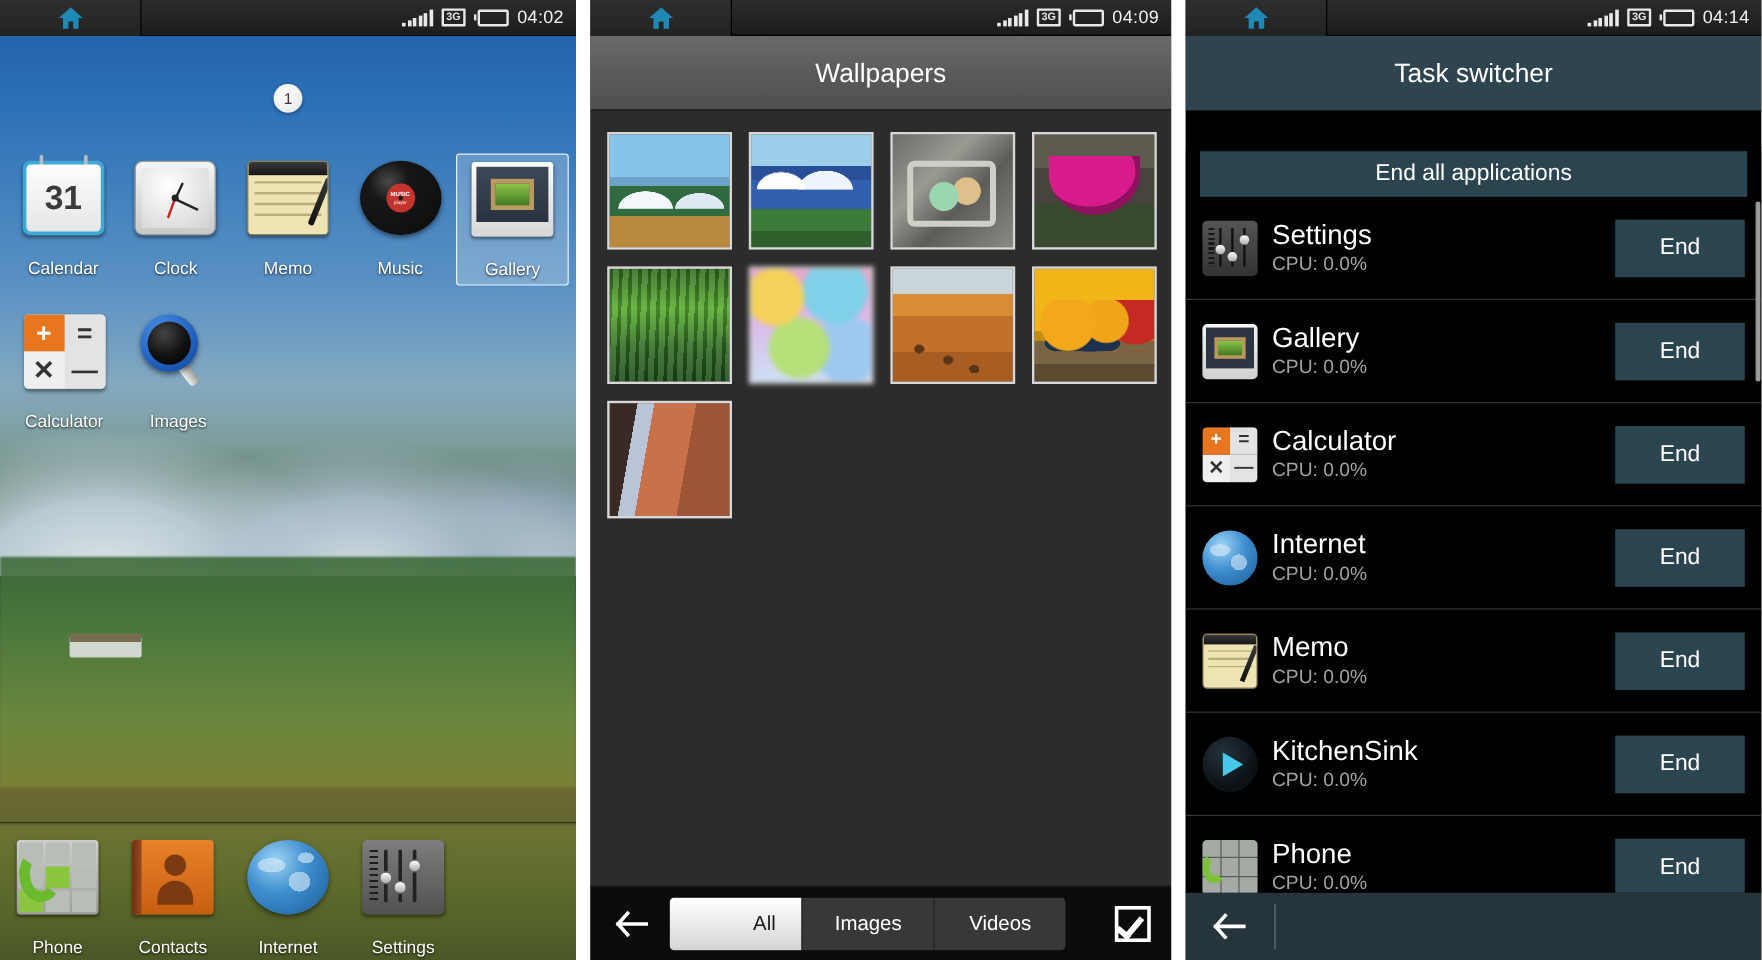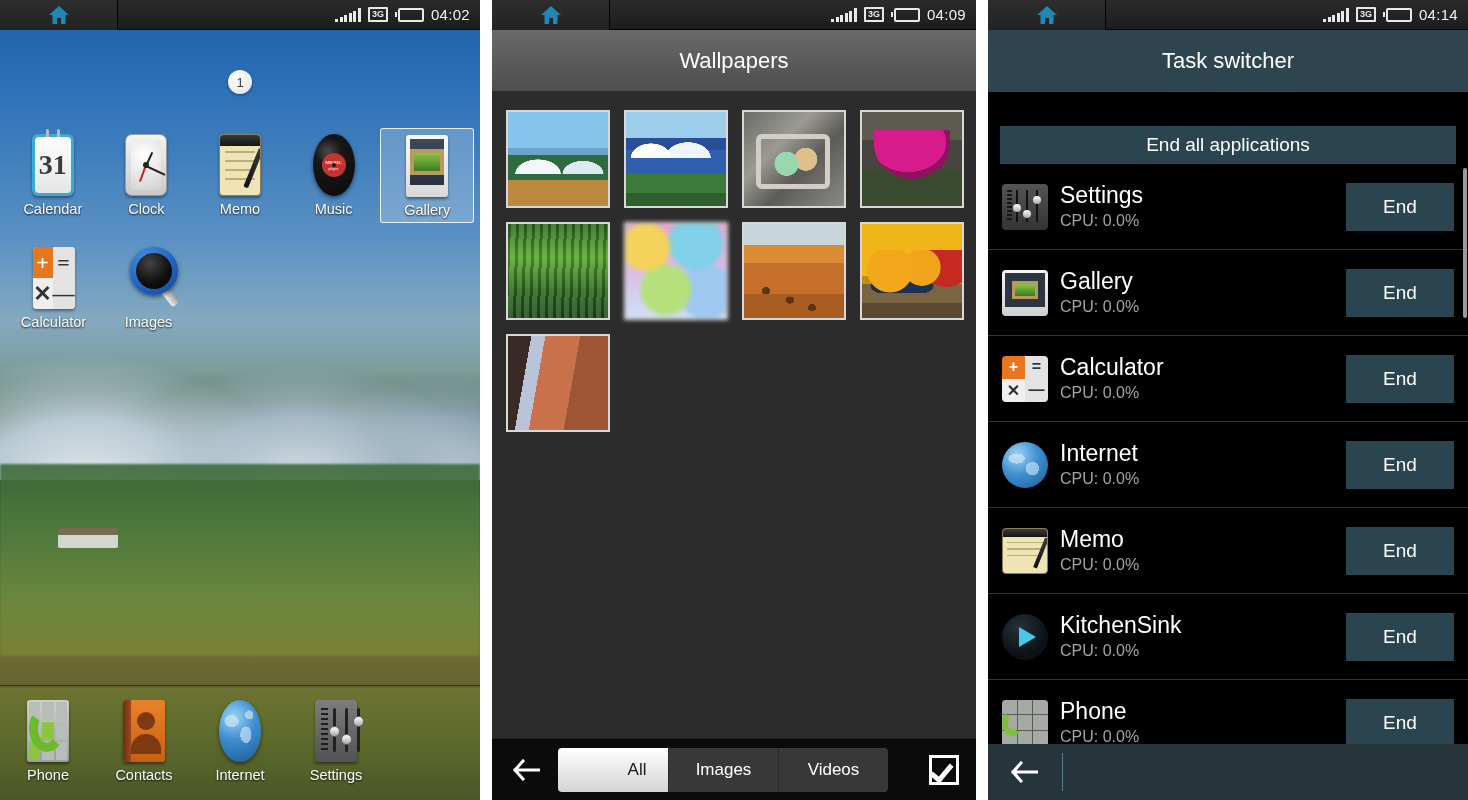--- a/index.html
+++ b/index.html
@@ -94,25 +94,25 @@
   .app-cell {
     width:95px; display:flex; flex-direction:column; align-items:center;
     padding-top:6px; padding-bottom:4px;
   }
   .app-cell.selected {
     background: rgba(255,255,255,.22);
     border:1px solid rgba(255,255,255,.85);
     border-radius:3px;
   }
   .app-label {
-    color:#fff; font-size:14.5px; margin-top:5px;
+    color:#fff; font-size:14.5px; margin-top:20px;
     text-shadow: 0 1px 2px rgba(0,0,0,.85);
     white-space:nowrap;
   }
-  .ico { width:42px; height:62px; position:relative; border-radius:5px;font-family:Liberation Serif, serif; }
+  .ico { width:68px; height:62px; position:relative; border-radius:5px; }
 
   
   .ico-calendar { background:#3ea8d6; padding:3px; border-radius:6px;
     box-shadow:0 2px 3px rgba(0,0,0,.4); }
   .ico-calendar .pg { width:100%; height:100%; background:linear-gradient(#fdfdfd,#e6e6e6);
     border-radius:4px; display:flex; align-items:center; justify-content:center;
     color:#3a3a3a; font-size:28px; font-weight:bold; position:relative; }
   .ico-calendar .ring { position:absolute; top:-5px; width:3px; height:11px; background:#b8bcc0; border-radius:2px; }
   .ico-calendar .ring.l { left:14px; } .ico-calendar .ring.r { right:14px; }
   

